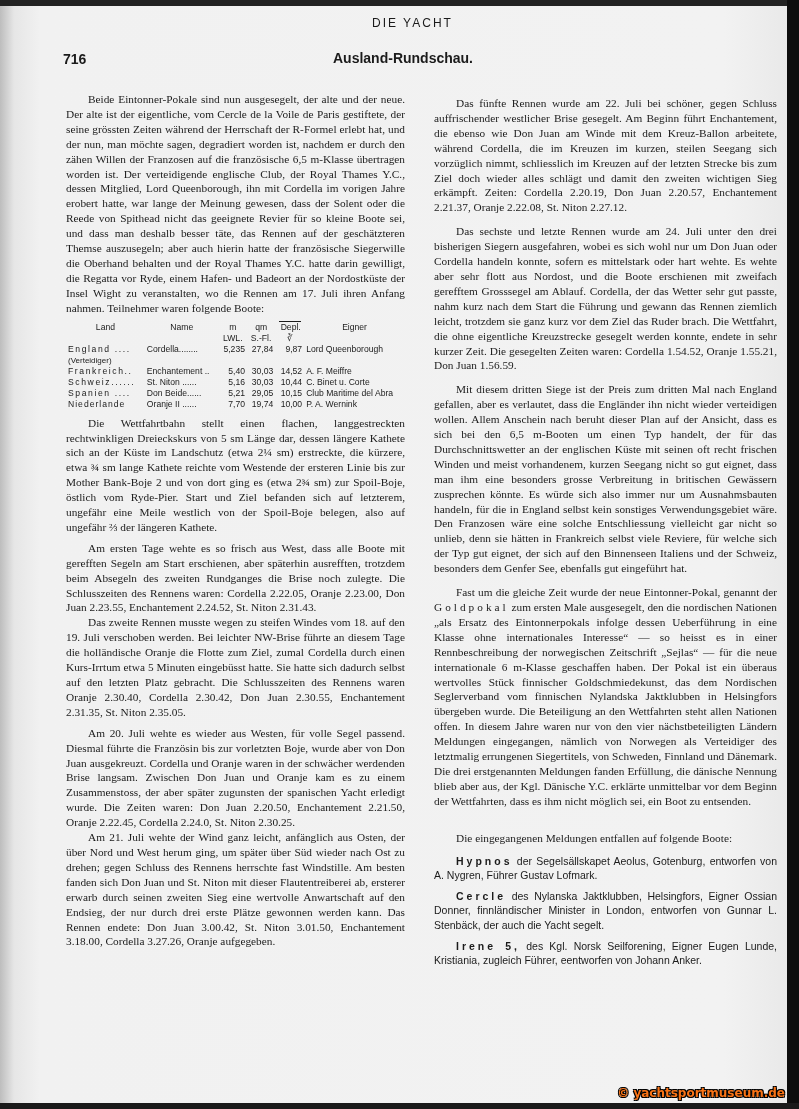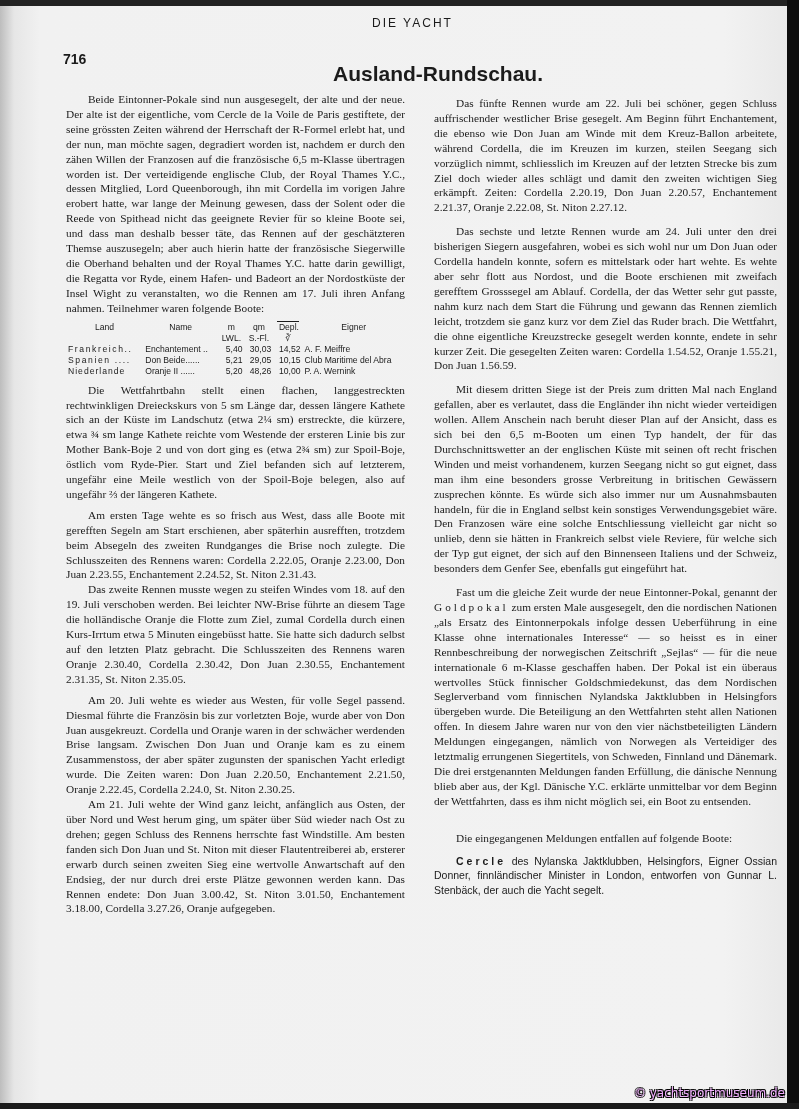--- a/index.html
+++ b/index.html
@@ -13,40 +13,40 @@
     position:absolute; left:0; top:6px; width:787px; height:1097px;
     background:linear-gradient(90deg,#bdbdbd 0,#e6e6e6 14px,#f1f1f1 40px,#f2f2f2 92%,#e9e9e9 100%);
     overflow:hidden;
   }
   .right-edge { position:absolute; right:0; top:0; width:12px; height:1109px; background:#0d0d0d; }
   .bottom-edge { position:absolute; left:0; bottom:0; width:799px; height:6px; background:#1a1a1a; }
   .top-edge { position:absolute; left:0; top:0; width:799px; height:6px; background:#222; }
 
   .page-number { position:absolute; left:63px; top:9px; font-family:"Liberation Sans",sans-serif; font-weight:bold; font-size:14px;margin-top:36px; }
   .running-head { position:absolute; left:372px; top:10px; font-family:"Liberation Sans",sans-serif; font-size:12px; letter-spacing:2px; }
-  .article-title { position:absolute; left:333px; top:56px; font-family:"Liberation Sans",sans-serif; font-weight:bold; font-size:21px; }
+  .article-title { position:absolute; left:333px; top:44px; font-family:"Liberation Sans",sans-serif; font-weight:bold; font-size:14px; }
 
   .col { position:absolute; font-size:11.3px; line-height:14.9px; text-align:justify; }
   .col-left { left:66px; top:86px; width:339px; }
   .col-right { left:434px; top:90px; width:343px; }
   .col p { margin:0 0 0 0; text-indent:22px; }
   .col p.gap { margin-top:6px; }
 
   table.boats { border-collapse:collapse; font-family:"Liberation Sans",sans-serif; font-size:8.6px; line-height:11px; margin:6px 0 4px 0; width:339px; }
   table.boats th { font-weight:normal; text-align:center; padding:0 2px; }
   table.boats td { padding:0 2px; white-space:nowrap; }
   table.boats td.num { text-align:right; }
   .spaced { letter-spacing:1.6px; }
   .sub-note { font-size:8px; }
   .sqrt { border-top:1px solid #1b1b1b; padding-left:2px; }
 
   .entry p { text-indent:22px; font-family:"Liberation Sans",sans-serif; font-size:10.5px; line-height:14.6px; }
   .entry .bname { letter-spacing:3px; font-weight:bold; }
 
-  .watermark { position:absolute; right:14px; bottom:9px; font-family:"DejaVu Sans",sans-serif; font-size:12px; color:#f0abfc; font-weight:normal;
+  .watermark { position:absolute; right:14px; bottom:9px; font-family:"DejaVu Sans",sans-serif; font-size:12px; color:#f97316; font-weight:bold;
     text-shadow:-1px -1px 0 #000,1px -1px 0 #000,-1px 1px 0 #000,1px 1px 0 #000; }
 </style>
 </head>
 <body>
 
 <div class="top-edge"></div>
 <div class="page">
 
   <div class="page-number">716</div>
   <div class="running-head">DIE YACHT</div>
@@ -67,40 +67,56 @@
       </tr>
       <tr>
         <th></th>
         <th></th>
         <th>LWL.</th>
         <th>S.-Fl.</th>
         <th>∛</th>
         <th></th>
       </tr>
       <tr>
+        <td><span class="spaced">England ....</span><br><span class="sub-note">(Verteidiger)</span></td>
+        <td style="vertical-align:top">Cordella........</td>
+        <td class="num" style="vertical-align:top">5,235</td>
+        <td class="num" style="vertical-align:top">27,84</td>
+        <td class="num" style="vertical-align:top">9,87</td>
+        <td style="vertical-align:top">Lord Queenborough</td>
+      </tr>
+      <tr>
         <td class="spaced">Frankreich..</td>
         <td>Enchantement ..</td>
         <td class="num">5,40</td>
         <td class="num">30,03</td>
         <td class="num">14,52</td>
         <td>A. F. Meiffre</td>
+      </tr>
+      <tr>
+        <td class="spaced">Schweiz......</td>
+        <td>St. Niton ......</td>
+        <td class="num">5,16</td>
+        <td class="num">30,03</td>
+        <td class="num">10,44</td>
+        <td>C. Binet u. Corte</td>
       </tr>
       <tr>
         <td class="spaced">Spanien ....</td>
         <td>Don Beide......</td>
         <td class="num">5,21</td>
         <td class="num">29,05</td>
         <td class="num">10,15</td>
         <td>Club Maritime del Abra</td>
       </tr>
       <tr>
         <td class="spaced" style="letter-spacing:1px">Niederlande</td>
         <td>Oranje II ......</td>
-        <td class="num">5,20</td>
-        <td class="num">48,26</td>
+        <td class="num">7,70</td>
+        <td class="num">19,74</td>
         <td class="num">10,00</td>
         <td>P. A. Wernink</td>
       </tr>
     </tbody>
       </table>
 
     <p class="gap">Die Wettfahrtbahn stellt einen flachen, langgestreckten rechtwinkligen Dreieckskurs von 5 sm Länge dar, dessen längere Kathete sich an der Küste im Landschutz (etwa 2¼ sm) erstreckte, die kürzere, etwa ¾ sm lange Kathete reichte vom Westende der ersteren Linie bis zur Mother Bank-Boje 2 und von dort ging es (etwa 2¾ sm) zur Spoil-Boje, östlich vom Ryde-Pier. Start und Ziel befanden sich auf letzterem, ungefähr eine Meile westlich von der Spoil-Boje belegen, also auf ungefähr ⅔ der längeren Kathete.</p>
     <p class="gap">Am ersten Tage wehte es so frisch aus West, dass alle Boote mit gerefften Segeln am Start erschienen, aber späterhin ausrefften, trotzdem beim Absegeln des zweiten Rundganges die Brise noch zulegte. Die Schlusszeiten des Rennens waren: Cordella 2.22.05, Oranje 2.23.00, Don Juan 2.23.55, Enchantement 2.24.52, St. Niton 2.31.43.</p>
     <p>Das zweite Rennen musste wegen zu steifen Windes vom 18. auf den 19. Juli verschoben werden. Bei leichter NW-Brise führte an diesem Tage die holländische Oranje die Flotte zum Ziel, zumal Cordella durch einen Kurs-Irrtum etwa 5 Minuten eingebüsst hatte. Sie hatte sich dadurch selbst auf den letzten Platz gebracht. Die Schlusszeiten des Rennens waren Oranje 2.30.40, Cordella 2.30.42, Don Juan 2.30.55, Enchantement 2.31.35, St. Niton 2.35.05.</p>
     <p class="gap">Am 20. Juli wehte es wieder aus Westen, für volle Segel passend. Diesmal führte die Französin bis zur vorletzten Boje, wurde aber von Don Juan ausgekreuzt. Cordella und Oranje waren in der schwächer werdenden Brise langsam. Zwischen Don Juan und Oranje kam es zu einem Zusammenstoss, der aber später zugunsten der spanischen Yacht erledigt wurde. Die Zeiten waren: Don Juan 2.20.50, Enchantement 2.21.50, Oranje 2.22.45, Cordella 2.24.0, St. Niton 2.30.25.</p>
@@ -108,20 +124,22 @@
   </div>
 
   <div class="col col-right">
     <p>Das fünfte Rennen wurde am 22. Juli bei schöner, gegen Schluss auffrischender westlicher Brise gesegelt. Am Beginn führt Enchantement, die ebenso wie Don Juan am Winde mit dem Kreuz-Ballon arbeitete, während Cordella, die im Kreuzen im kurzen, steilen Seegang sich vorzüglich nimmt, schliesslich im Kreuzen auf der letzten Strecke bis zum Ziel doch wieder alles schlägt und damit den zweiten wichtigen Sieg erkämpft. Zeiten: Cordella 2.20.19, Don Juan 2.20.57, Enchantement 2.21.37, Oranje 2.22.08, St. Niton 2.27.12.</p>
     <p class="gap" style="margin-top:9px">Das sechste und letzte Rennen wurde am 24. Juli unter den drei bisherigen Siegern ausgefahren, wobei es sich wohl nur um Don Juan oder Cordella handeln konnte, sofern es mittelstark oder hart wehte. Es wehte aber sehr flott aus Nordost, und die Boote erschienen mit zweifach gerefftem Grosssegel am Ablauf. Cordella, der das Wetter sehr gut passte, nahm kurz nach dem Start die Führung und gewann das Rennen ziemlich leicht, trotzdem sie ganz kurz vor dem Ziel das Ruder brach. Die Wettfahrt, die ohne eigentliche Kreuzstrecke gesegelt werden konnte, endete in sehr kurzer Zeit. Die gesegelten Zeiten waren: Cordella 1.54.52, Oranje 1.55.21, Don Juan 1.56.59.</p>
     <p class="gap" style="margin-top:9px">Mit diesem dritten Siege ist der Preis zum dritten Mal nach England gefallen, aber es verlautet, dass die Engländer ihn nicht wieder verteidigen wollen. Allem Anschein nach beruht dieser Plan auf der Ansicht, dass es sich bei den 6,5 m-Booten um einen Typ handelt, der für das Durchschnittswetter an der englischen Küste mit seinen oft recht frischen Winden und meist vorhandenem, kurzen Seegang nicht so gut eignet, dass man ihm eine besonders grosse Verbreitung in britischen Gewässern zusprechen könnte. Es würde sich also immer nur um Ausnahmsbauten handeln, für die in England selbst kein sonstiges Verwendungsgebiet wäre. Den Franzosen wäre eine solche Entschliessung vielleicht gar nicht so unlieb, denn sie hätten in Frankreich selbst viele Reviere, für welche sich der Typ gut eignet, der sich auf den Binnenseen Italiens und der Schweiz, besonders dem Genfer See, ebenfalls gut eingeführt hat.</p>
     <p class="gap" style="margin-top:9px"><span>Fast um die gleiche Zeit wurde der neue Eintonner-Pokal, genannt der </span><span class="spaced" style="letter-spacing:3px">Goldpokal</span><span> zum ersten Male ausgesegelt, den die nordischen Nationen „als Ersatz des Eintonnerpokals infolge dessen Ueberführung in eine Klasse ohne internationales Interesse“ — so heisst es in einer Rennbeschreibung der norwegischen Zeitschrift „Sejlas“ — für die neue internationale 6 m-Klasse geschaffen haben. Der Pokal ist ein überaus wertvolles Stück finnischer Goldschmiedekunst, das dem Nordischen Seglerverband vom finnischen Nylandska Jaktklubben in Helsingfors übergeben wurde. Die Beteiligung an den Wettfahrten steht allen Nationen offen. In diesem Jahre waren nur von den vier nächstbeteiligten Ländern Meldungen eingegangen, nämlich von Norwegen als Verteidiger des letztmalig errungenen Siegertitels, von Schweden, Finnland und Dänemark. Die drei erstgenannten Meldungen fanden Erfüllung, die dänische Nennung blieb aber aus, der Kgl. Dänische Y.C. erklärte unmittelbar vor dem Beginn der Wettfahrten, dass es ihm nicht möglich sei, ein Boot zu entsenden.</span></p>
     <p class="gap" style="margin-top:22px">Die eingegangenen Meldungen entfallen auf folgende Boote:</p>
 
     <div class="entry" style="margin-top:8px">
+      <p><span class="bname">Hypnos</span><span> der Segelsällskapet Aeolus, Gotenburg, entworfen von A. Nygren, Führer Gustav Lofmark.</span></p>
       <p class="gap"><span class="bname">Cercle</span><span> des Nylanska Jaktklubben, Helsingfors, Eigner Ossian Donner, finnländischer Minister in London, entworfen von Gunnar L. Stenbäck, der auch die Yacht segelt.</span></p>
+      <p class="gap"><span class="bname">Irene 5,</span><span> des Kgl. Norsk Seilforening, Eigner Eugen Lunde, Kristiania, zugleich Führer, eentworfen von Johann Anker.</span></p>
     </div>
   </div>
 
 </div>
 <div class="right-edge"></div>
 <div class="bottom-edge"></div>
 <div class="watermark">© yachtsportmuseum.de</div>
 
 </body></html>

